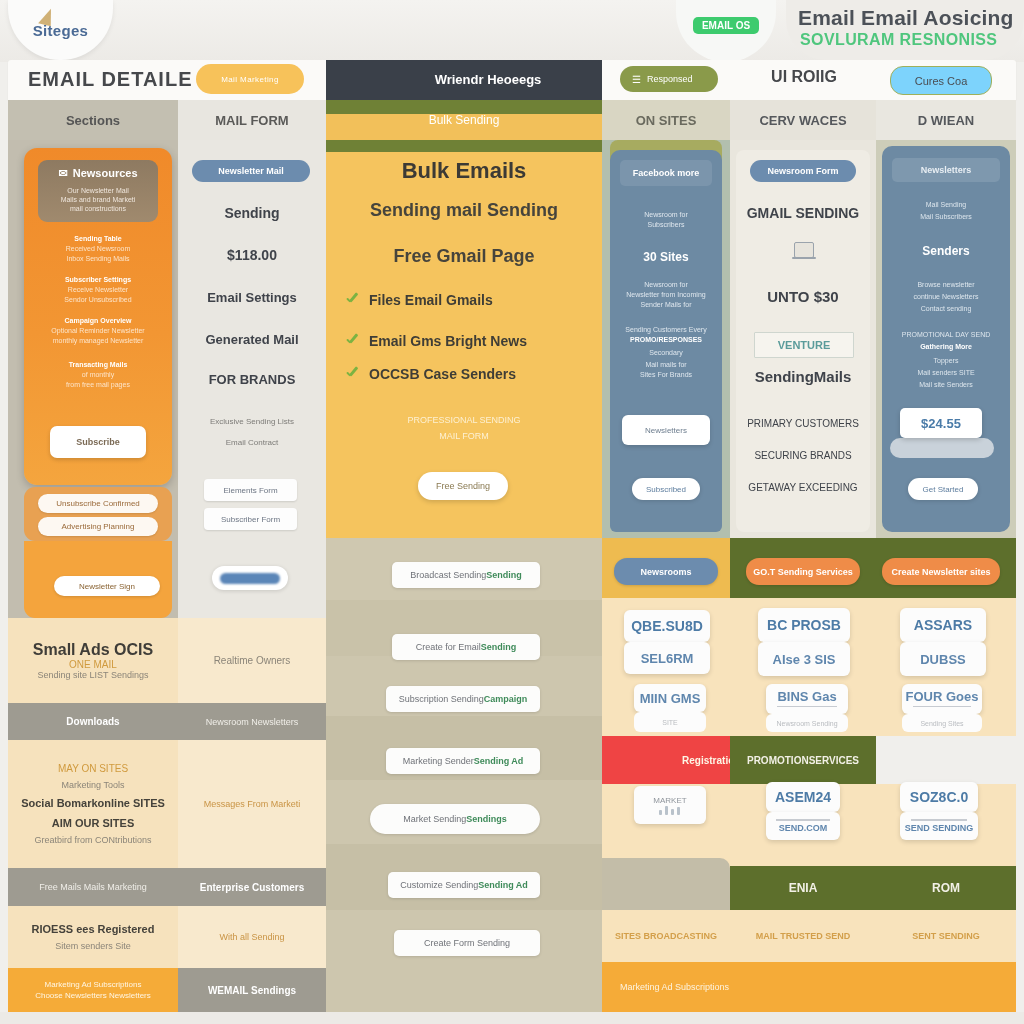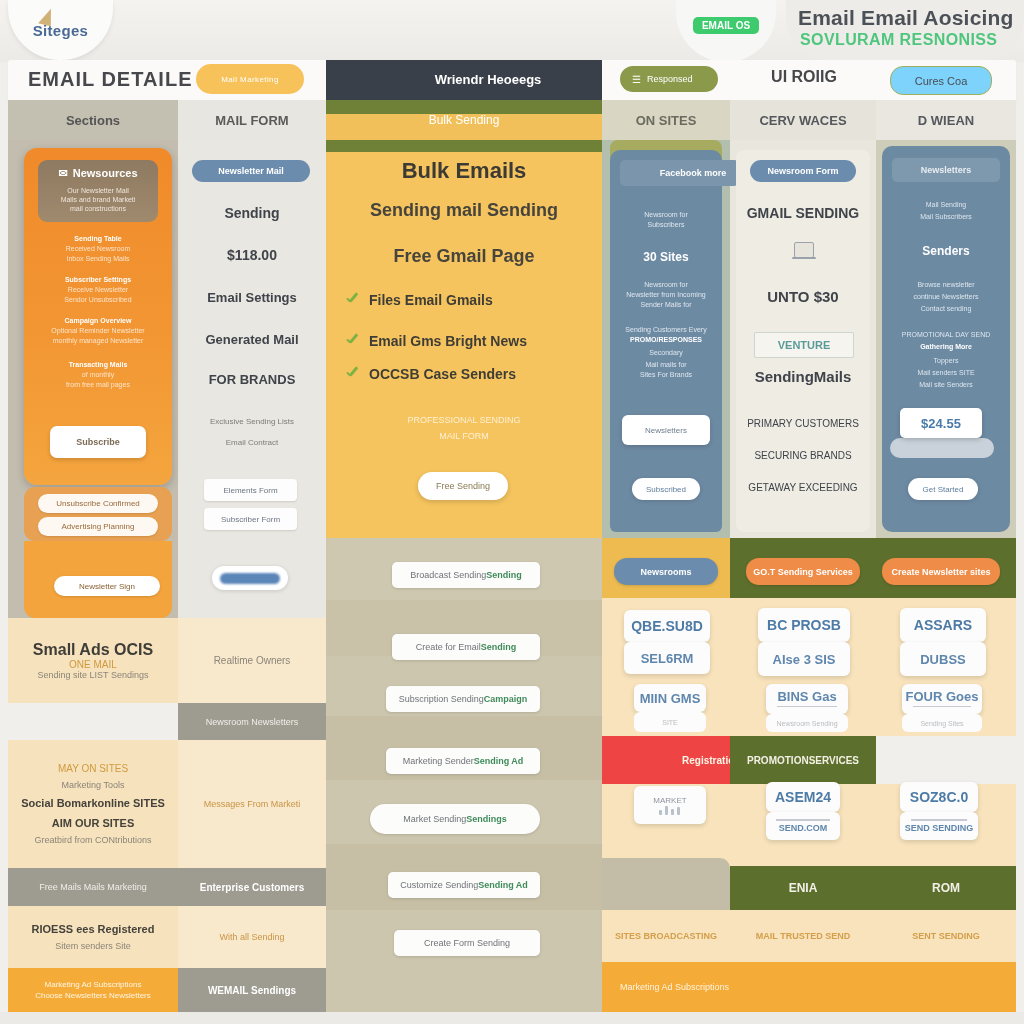--- a/index.html
+++ b/index.html
@@ -154,21 +154,21 @@
   .c-row i{font-size:9px;color:#3f8b5a;font-weight:bold;font-style:normal;filter:blur(.45px);}
   .c-band{position:absolute;left:326px;width:276px;background:#c6bfa6;}
 
   
   .d-card{position:absolute;left:610px;top:150px;width:112px;height:382px;
     background:#6d8aa3;border-radius:10px 10px 6px 6px;}
   .d-olive{position:absolute;left:610px;top:140px;width:112px;height:22px;
     background:#a7ab60;border-radius:8px 8px 0 0;}
   .d-hd{position:absolute;left:620px;top:160px;width:92px;height:26px;
     background:#7b95ac;border-radius:5px;display:flex;align-items:center;
-    justify-content:center;font-size:9px;font-weight:bold;color:#fff;filter:blur(.4px);padding-left:27px;}
+    justify-content:center;font-size:9px;font-weight:bold;color:#fff;filter:blur(.4px);}
   .d-txt{position:absolute;left:610px;width:112px;text-align:center;font-size:7px;
     color:#dfe7ee;line-height:10px;filter:blur(.5px);}
   .d-big{position:absolute;left:610px;width:112px;text-align:center;font-size:12px;
     font-weight:bold;color:#fff;filter:blur(.4px);}
   .d-btn{position:absolute;left:622px;top:415px;width:88px;height:30px;background:#fff;
     border-radius:6px;display:flex;align-items:center;justify-content:center;
     font-size:8px;color:#6d7d8e;filter:blur(.45px);box-shadow:0 2px 4px rgba(0,0,0,.15);}
   .d-cta{position:absolute;left:632px;top:478px;width:68px;height:22px;background:#fff;
     border-radius:11px;display:flex;align-items:center;justify-content:center;
     font-size:8px;color:#5d7d9e;filter:blur(.5px);box-shadow:0 1px 4px rgba(0,0,0,.15);}
@@ -471,20 +471,23 @@
 
   <div class="tbl-cell tc-cream" style="left:8px;top:618px;width:170px;height:85px">
     <div class="tc-t1">Small Ads OCIS</div>
     <div class="tc-t2">ONE MAIL</div>
     <div class="tc-t3">Sending site LIST  Sendings</div>
   </div>
   <div class="tbl-cell tc-cream2" style="left:178px;top:618px;width:148px;height:85px">
     <div class="tc-t3" style="font-size:10px">Realtime Owners</div>
   </div>
 
+  <div class="tbl-cell tc-gray" style="left:8px;top:703px;width:170px;height:37px">
+    <div class="tc-w">Downloads</div>
+  </div>
   <div class="tbl-cell tc-gray" style="left:178px;top:703px;width:148px;height:37px">
     <div class="tc-wn">Newsroom Newsletters</div>
   </div>
 
   <div class="tbl-cell tc-cream" style="left:8px;top:740px;width:170px;height:128px">
     <div class="tc-t2" style="margin-bottom:6px">MAY ON SITES</div>
     <div class="tc-t3" style="margin-bottom:7px">Marketing Tools</div>
     <div class="tc-b" style="margin-bottom:8px">Social Bomarkonline SITES</div>
     <div class="tc-b" style="margin-bottom:6px">AIM OUR SITES</div>
     <div class="tc-t3">Greatbird from CONtributions</div>

